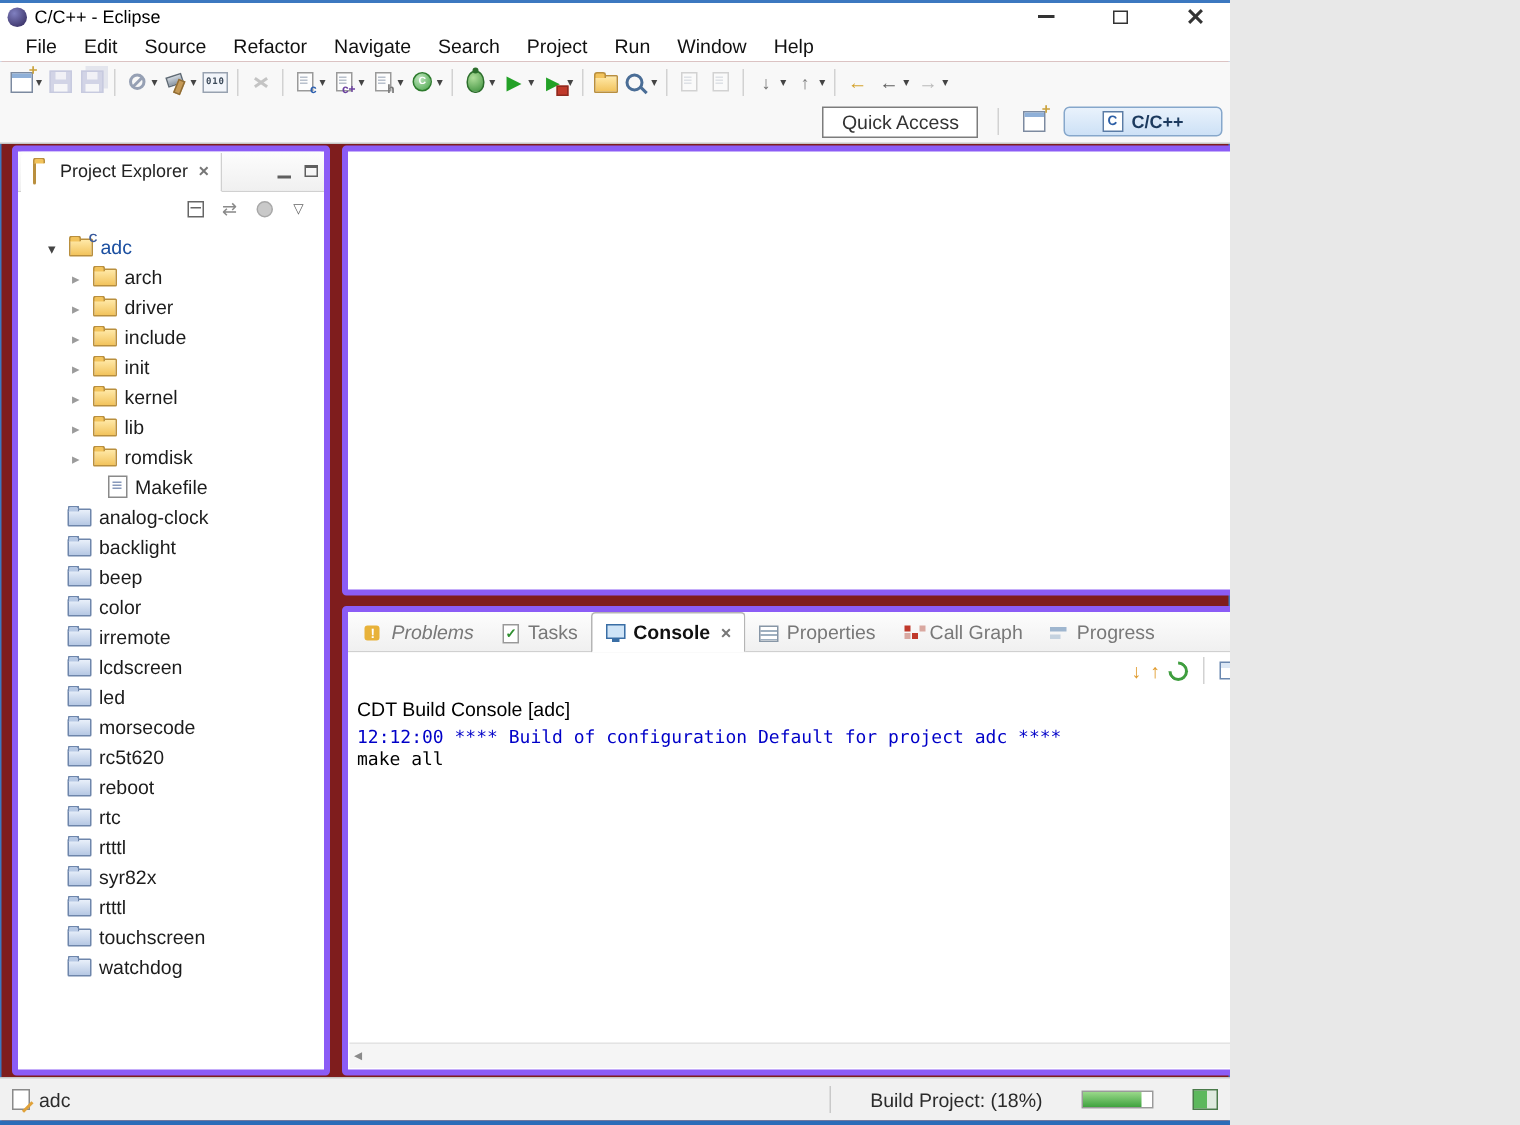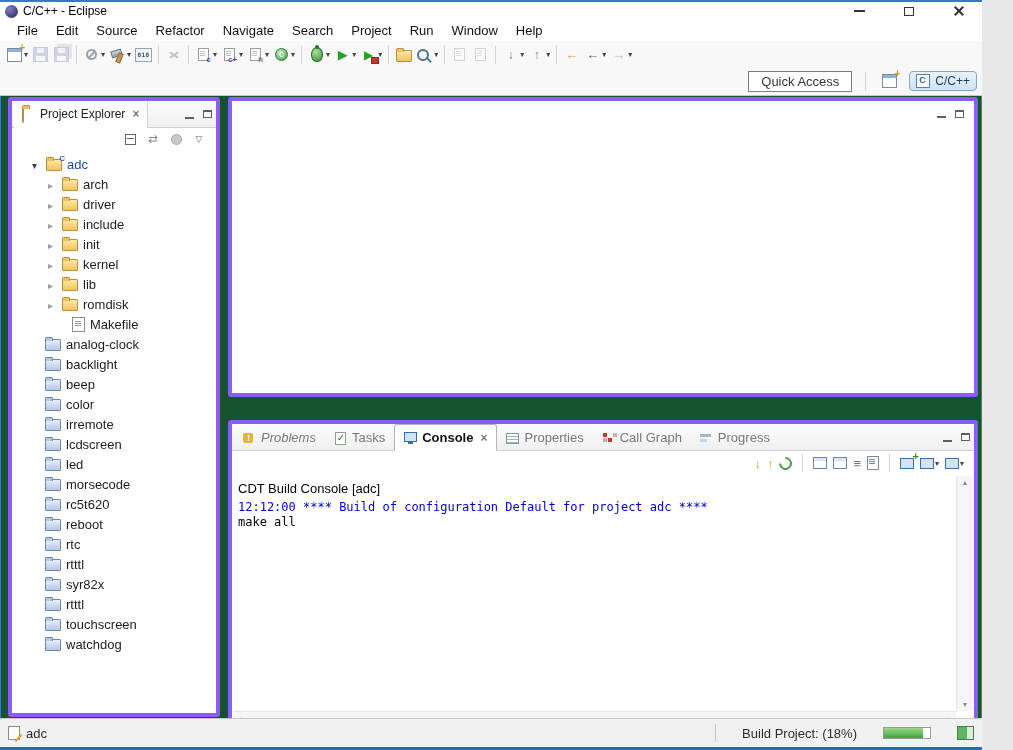--- a/index.html
+++ b/index.html
@@ -1,17 +1,17 @@
 <!DOCTYPE html>
 <html><head>
 <meta charset="utf-8">
 <style>
   html,body{margin:0;padding:0}
   body{width:1013px;height:750px;font-family:"Liberation Sans",sans-serif;background:#e8e8e8;overflow:hidden}
-  #screen{position:relative;width:982px;height:750px;background:#14532d;overflow:hidden;
+  #screen{position:relative;width:820px;height:750px;background:#7f1d1d;overflow:hidden;
           box-shadow:inset 1px 0 #3c78c0, inset -1px 0 #3c78c0}
   
   #topline{position:absolute;top:0;left:0;right:0;height:2px;background:#3c78c0}
   #titlebar{position:absolute;top:2px;left:0;right:0;height:18px;background:#fff;display:flex;align-items:center;gap:5px;padding-left:5px}
   .ecl{width:13px;height:13px;border-radius:50%;background:radial-gradient(circle at 35% 30%,#8080c0,#2c2255);flex:0 0 auto}
   .title-text{font-size:12px;color:#000}
   .winbtns{position:absolute;right:12px;top:0;height:18px;display:flex;gap:28px;align-items:center}
   .wb{width:22px;height:16px;display:flex;align-items:center;justify-content:center}
   .wm-min{width:11px;height:2px;background:#333}
   .wm-max{width:10px;height:9px;border:1px solid #333;box-sizing:border-box}
@@ -23,21 +23,21 @@
   
   #toolbar{position:absolute;top:41px;left:0;right:0;height:54px;background:#f8f8f8;border-bottom:1px solid #c6c6c6}
   .tb-row1{display:flex;align-items:center;height:27px;padding-left:4px}
   .tb-btn{display:flex;align-items:center;height:23px;padding:0 2px;border-radius:3px}
   .tb-sep{width:1px;height:18px;background:#d2d2d2;margin:0 4px;align-self:center}
   .dd{font-size:8px;color:#444;margin-left:1px}
   .i16{width:17px;height:16px;display:flex;align-items:center;justify-content:center;position:relative}
   .dis{opacity:.4}
   .tb-row2{position:absolute;right:5px;top:27px;height:26px;display:flex;align-items:center;gap:9px}
   .qa{border:1px solid #7c7c7c;background:#fff;color:#333;font-size:13px;padding:1px 12px;line-height:17px}
-  .persp-btn{display:flex;align-items:flex-start;gap:5px;background:linear-gradient(#e9f2fc,#cde1f6);border:1px solid #86a7cb;border-radius:4px;padding:2px 6px;font-size:12px;font-weight:400;color:#1c3a5e}
+  .persp-btn{display:flex;align-items:flex-start;gap:5px;background:linear-gradient(#e9f2fc,#cde1f6);border:1px solid #86a7cb;border-radius:4px;padding:2px 25px;font-size:12px;font-weight:700;color:#1c3a5e}
   .persp-ico{width:12px;height:12px;background:#fff;border:1px solid #5a7ca6;position:relative}
   .persp-ico::before{content:"C";position:absolute;left:2px;top:-1px;font:700 9px/12px "Liberation Sans",sans-serif;color:#2d5fa6}
   
   .newwin{width:13px;height:12px;border:1px solid #7c8aa0;background:#fff;position:relative}
   .newwin::before{content:"";position:absolute;top:0;left:0;right:0;height:3px;background:#8fb0d8}
   .newwin::after{content:"+";position:absolute;right:-4px;top:-7px;color:#caa23c;font-weight:700;font-size:10px}
   .flop{width:13px;height:13px;background:#9aa0cc;border:1px solid #8088bc;position:relative}
   .flop::before{content:"";position:absolute;top:0;left:3px;width:7px;height:5px;background:#e8e8f4}
   .flop::after{content:"";position:absolute;bottom:0;left:2px;width:9px;height:5px;background:#f5f5fa}
   .flop2{box-shadow:3px -3px 0 0 #c6cade}
@@ -69,21 +69,21 @@
   .mag::after{content:"";position:absolute;width:6px;height:2px;background:#4a6d96;transform:rotate(45deg);right:-5px;bottom:-2px}
   .annd::before{content:"↓";color:#777;font-size:12px;font-weight:700}
   .annu::before{content:"↑";color:#777;font-size:12px;font-weight:700}
   .lastedit::before{content:"←";color:#d5a430;font-size:13px;font-weight:700}
   .backico::before{content:"←";color:#5f5f5f;font-size:13px;font-weight:700}
   .fwdico::before{content:"→";color:#5f5f5f;font-size:13px;font-weight:700}
   
   .panel{position:absolute;background:#fff;border:4px solid #8b5cf6;border-radius:3px;box-sizing:border-box}
   #explorer{left:8px;top:97px;width:212px;height:620px}
   #editor{left:228px;top:97px;width:750px;height:300px}
-  #console{left:228px;top:420px;width:750px;height:313px}
+  #console{left:228px;top:404px;width:750px;height:313px}
   .view-tabbar{height:26px;display:flex;align-items:center;background:linear-gradient(#fdfdfd,#f0f0f0);border-bottom:1px solid #d0d0d0;border-radius:3px 3px 0 0;padding-left:2px}
   .vtab{display:flex;align-items:center;gap:5px;height:25px;padding:0 8px;font-size:12px;color:#222;background:#fff;border-right:1px solid #d0d0d0;border-radius:3px 0 0 0;margin-bottom:-1px;border-bottom:1px solid #fff}
   .tabx{color:#777;font-size:12px;font-weight:700;margin-left:2px}
   .tabx::before{content:"×"}
   .spacer{flex:1}
   .mm{width:18px;height:15px;display:flex;align-items:center;justify-content:center}
   .mm-min{width:9px;height:9px;position:relative}
   .mm-min::after{content:"";position:absolute;left:0;right:0;bottom:0;height:2px;background:#5f5f5f}
   .mm-max{width:9px;height:8px;border:1px solid #5f5f5f;border-top-width:2px;box-sizing:border-box}
   .view-toolbar{height:22px;display:flex;justify-content:flex-end;align-items:center;gap:7px;padding-right:9px}

